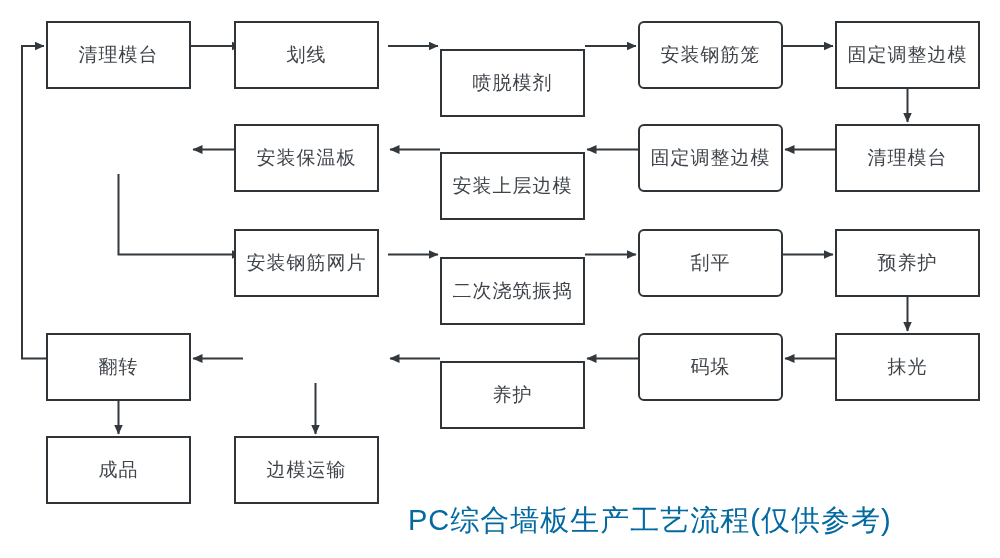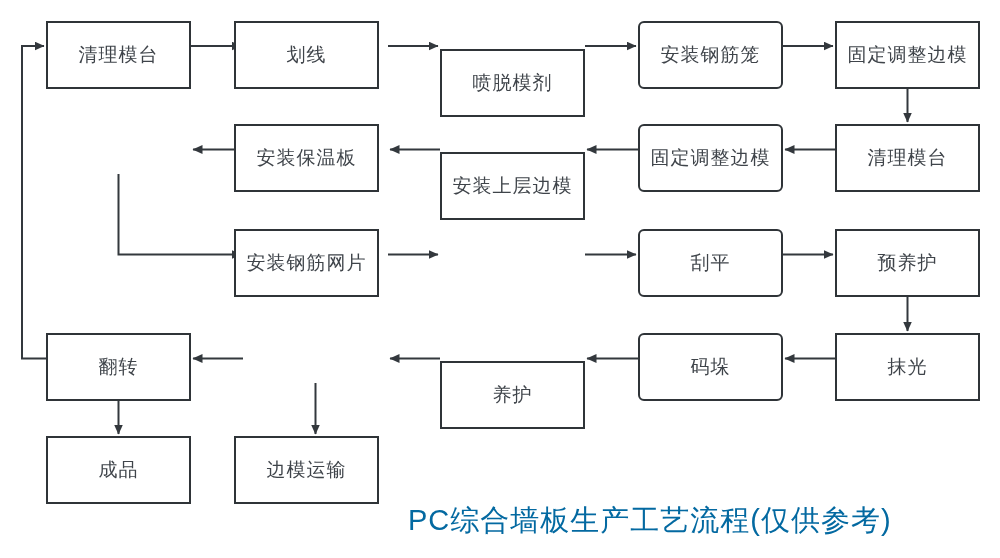--- a/index.html
+++ b/index.html
@@ -105,20 +105,21 @@
   <div class="node c3 r1">喷脱模剂</div>
   <div class="node c4 r1">安装钢筋笼</div>
   <div class="node c5 r1">固定调整边模</div>
 
   <div class="node c5 r2">清理模台</div>
   <div class="node c4 r2">固定调整边模</div>
   <div class="node c3 r2">安装上层边模</div>
   <div class="node c2 r2">安装保温板</div>
 
   <div class="node c2 r3">安装钢筋网片</div>
+  <div class="node c3 r3">二次浇筑振捣</div>
   <div class="node c5 r3">预养护</div>
   <div class="node c4 r3">刮平</div>
 
   <div class="node c5 r4">抹光</div>
   <div class="node c4 r4">码垛</div>
   <div class="node c3 r4">养护</div>
   <div class="node c1 r4">翻转</div>
 
   <div class="node c1 r5">成品</div>
   <div class="node c2 r5">边模运输</div>

